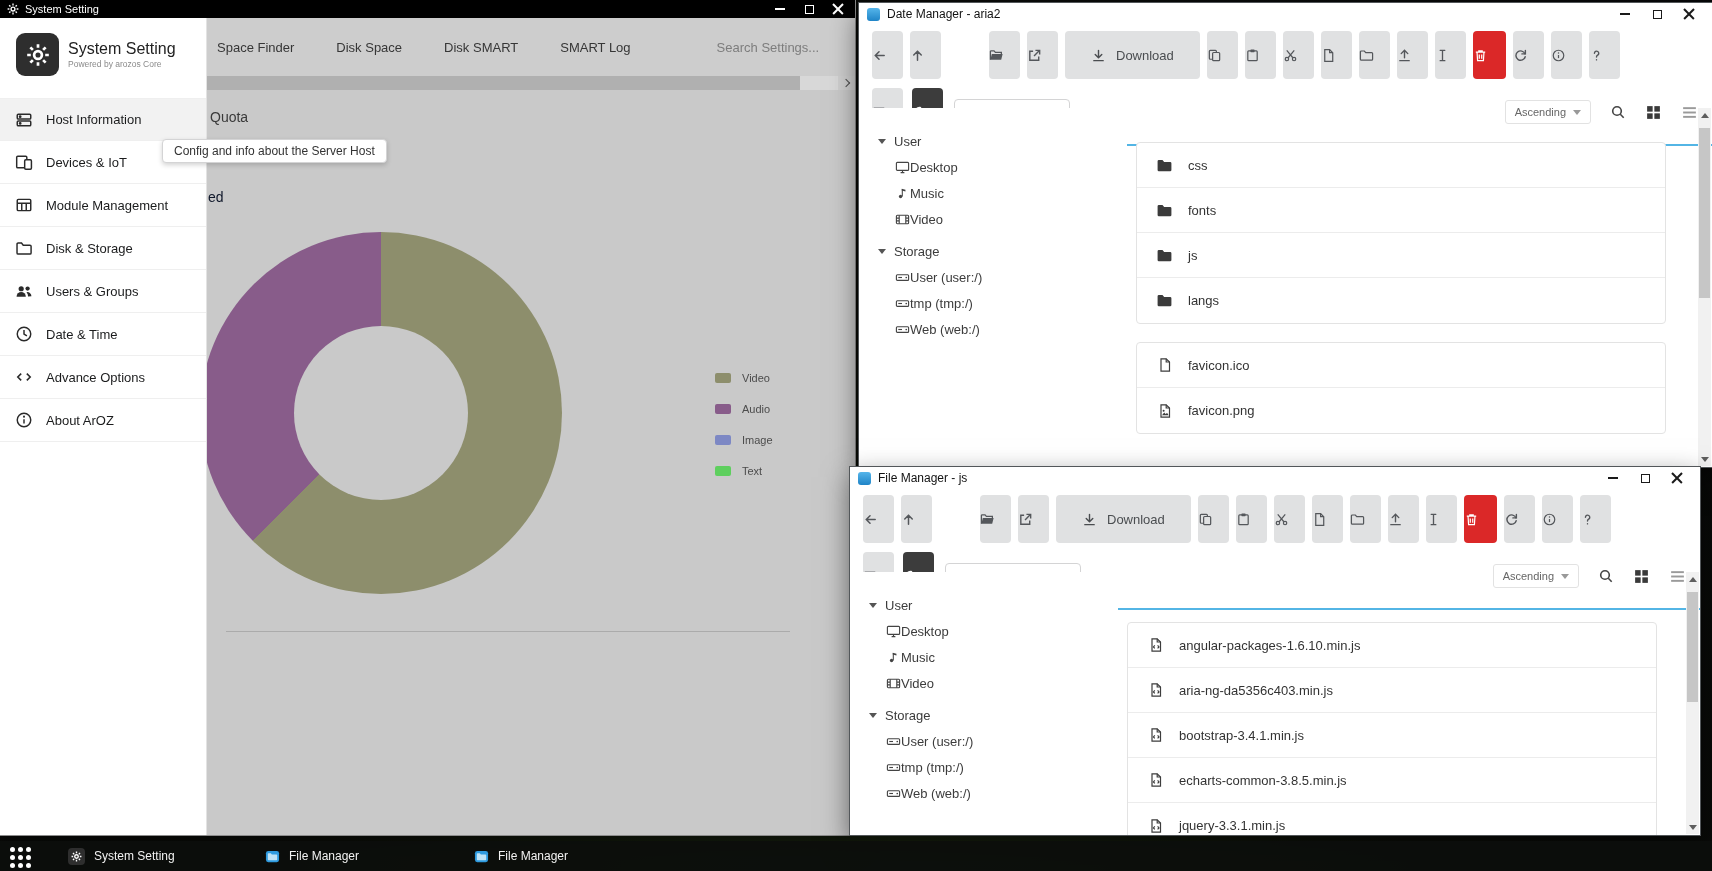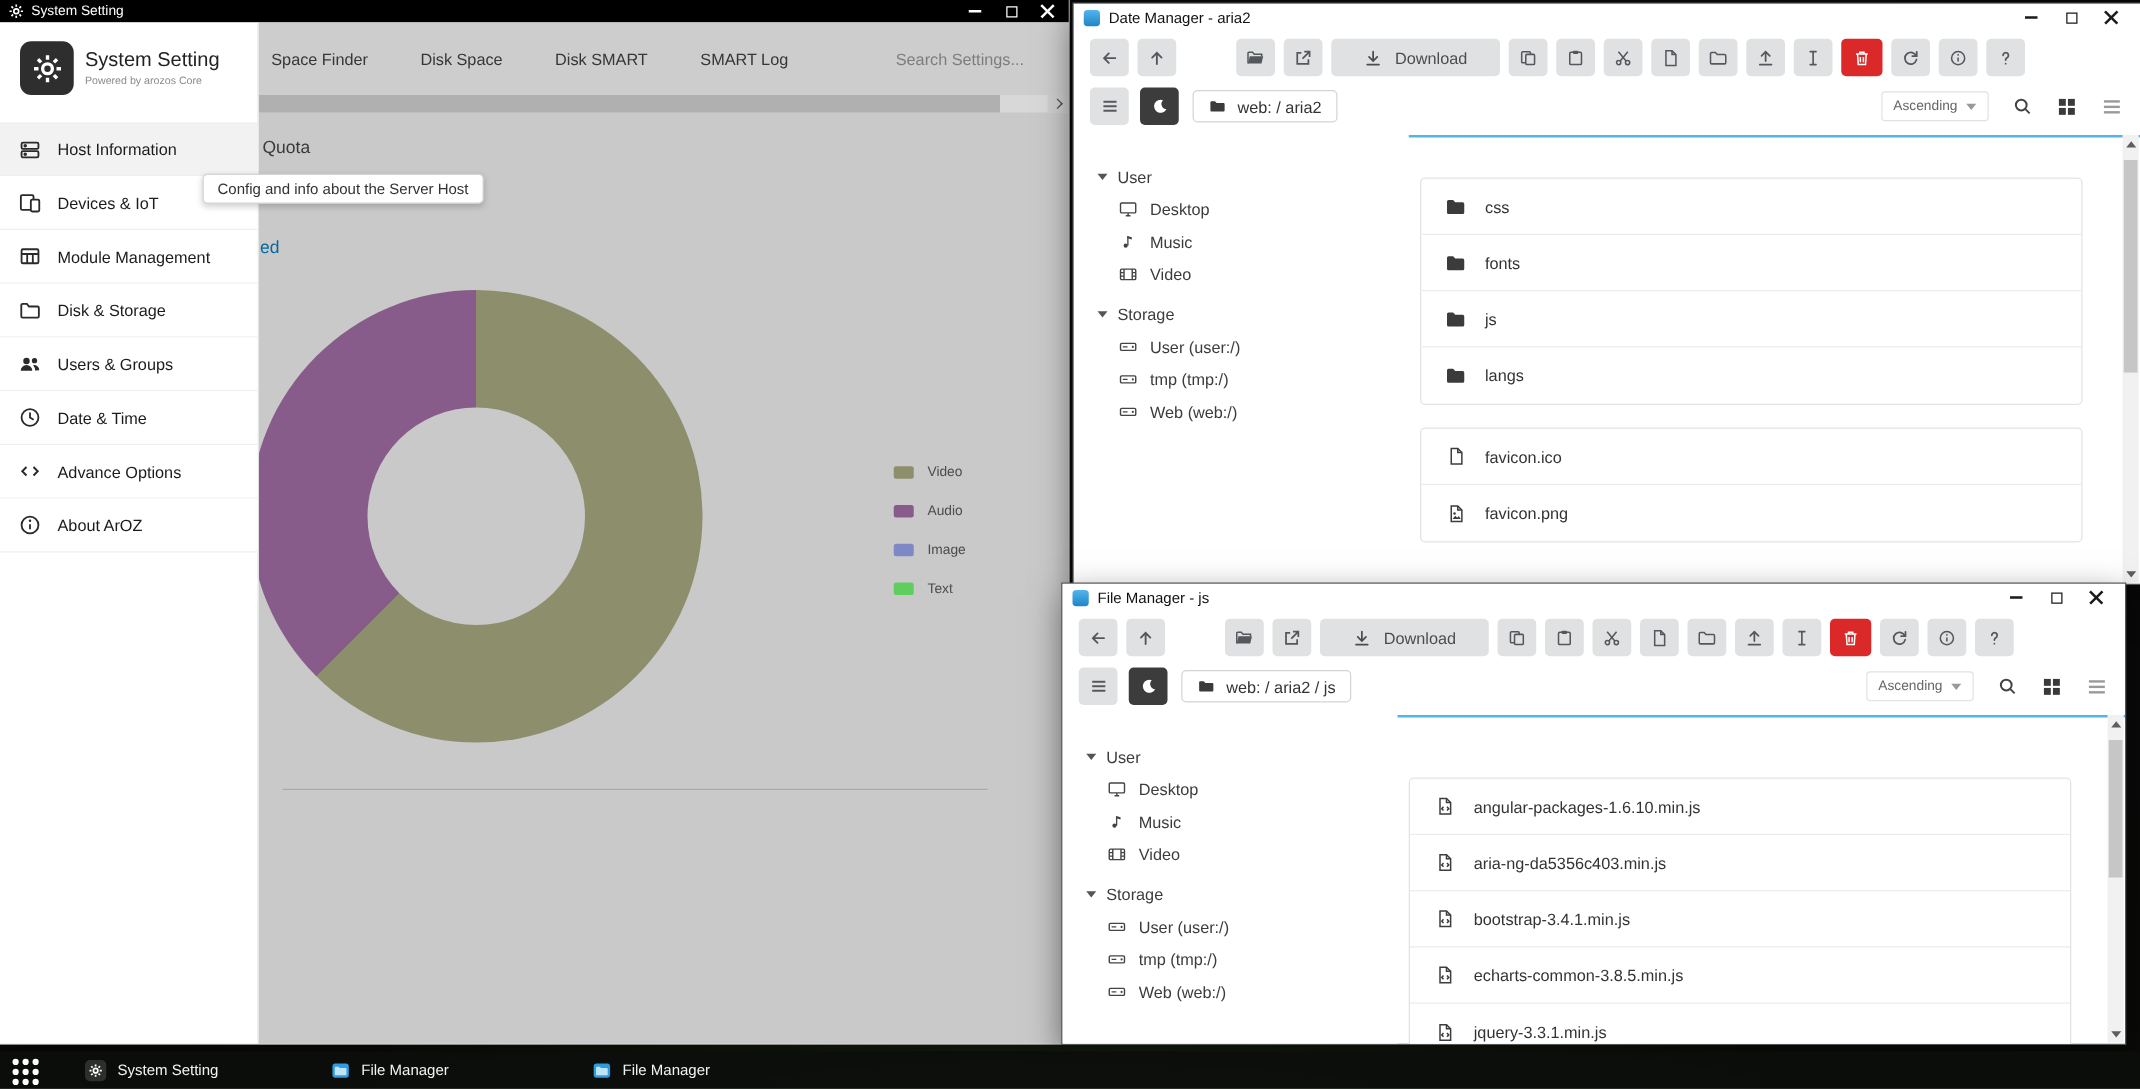--- a/index.html
+++ b/index.html
@@ -48,21 +48,21 @@
   .ss-search-input { margin-left: 44px; width: 140px; background: transparent; border: none; outline: none; font-size: 13px; color: #333; font-family: "Liberation Sans", "DejaVu Sans", sans-serif; }
   .ss-search-input::placeholder { color: #7d7d7d; }
   .ss-nav-search { margin-left: 24px; display: flex; align-items: center; }
 
   .ss-hscroll { position: absolute; left: 207px; right: 0; top: 58px; height: 14px; background: #d8d8d8; display: flex; }
   .ss-hthumb { position: absolute; left: 0; top: 0; width: 593px; height: 14px; background: #b0b0b0; }
   .ss-harrow { position: absolute; right: 0; top: 0; width: 17px; height: 14px; background: #cfcfcf; display: flex; align-items: center; justify-content: center; }
   .ss-harrow .chev-right { margin-left: -2px; }
 
   .ss-heading { position: absolute; left: 210px; top: 91px; font-size: 14px; color: #3a3a3a; }
-  .ss-partial { position: absolute; left: 208px; top: 171px; font-size: 14px; color: #0369a1; }
+  .ss-partial { position: absolute; left: 208px; top: 171px; font-size: 14px; color: #0f172a; }
   .ss-tooltip { position: absolute; left: 162px; top: 121px; z-index: 10; background: #fff; border: 1px solid #d4d4d5; border-radius: 4px; padding: 4px 11px; font-size: 12px; color: #333; white-space: nowrap; box-shadow: 0 2px 5px rgba(0,0,0,.18); }
 
   .ss-donut { position: absolute; left: 200px; top: 214px; width: 362px; height: 362px; border-radius: 50%; display: flex; align-items: center; justify-content: center; }
   .ss-donut-hole { width: 174px; height: 174px; border-radius: 50%; background: #c9c9c9; }
   .ss-divider { position: absolute; left: 226px; top: 613px; width: 564px; height: 1px; background: #ababab; }
 
   .ss-legend { position: absolute; left: 715px; top: 354px; display: flex; flex-direction: column; gap: 20px; }
   .ss-legend-item { display: flex; align-items: center; gap: 11px; height: 11px; }
   .ss-swatch { width: 16px; height: 10px; border-radius: 2px; flex: 0 0 auto; }
   .ss-legend-label { font-size: 11px; color: #4c4c4c; }
@@ -70,38 +70,38 @@
   
   .fm { box-shadow: 0 0 0 1px #53575a, 0 10px 26px rgba(0,0,0,.55); overflow: hidden; }
   #fm1 { left: 859px; top: 3px; width: 853px; height: 464px; }
   #fm2 { left: 850px; top: 467px; width: 850px; height: 368px; z-index: 5; }
 
   .fm-titlebar { height: 22px; display: flex; align-items: center; gap: 7px; padding: 0 8px; font-size: 12px; color: #111; background: #fff; }
   .fm-appicon { width: 13px; height: 13px; border-radius: 3px; background: linear-gradient(#55b5ea, #1f84c7); flex: 0 0 auto; }
   .fm-controls { margin-left: auto; display: flex; gap: 18px; align-items: center; color: #1a1a1a; padding-right: 8px; }
 
   .fm-toolbar { display: flex; align-items: center; gap: 7px; padding: 6px 10px 7px 13px; background: #fff; }
-  .btn { height: 30px; min-width: 31px; background: #e0e1e2; border-radius: 4px; display: inline-flex; align-items: center; justify-content: center; color: #54575b; }
+  .btn { height: 48px; min-width: 31px; background: #e0e1e2; border-radius: 4px; display: inline-flex; align-items: center; color: #54575b; }
   .btn svg { display: block; }
   .btn-red { background: #db2828; color: #fff; min-width: 33px; }
   .btn-dark { background: #3c3c3c; color: #fff; }
   .btn-download { padding: 0 26px; gap: 10px; font-size: 13px; color: #4a4d50; }
   .gap-group { margin-left: 41px; }
 
   .fm-row2 { display: flex; align-items: center; padding: 2px 14px 8px 13px; background: #fff; }
   .fm-crumb { height: 26px; border: 1px solid #d4d4d5; border-radius: 4px; display: flex; align-items: center; gap: 9px; padding: 0 12px; font-size: 13px; color: #333; margin-left: 11px; }
   .fm-row2-right { margin-left: auto; display: flex; align-items: center; gap: 19px; }
   .fm-sort { height: 24px; border: 1px solid #e2e2e2; border-radius: 3px; background: #fff; display: flex; align-items: center; gap: 7px; padding: 0 9px; font-size: 11px; color: #666; }
   .fm-viewicon { display: flex; align-items: center; }
 
   .fm-blue { height: 2px; background: #53b5e5; }
 
   .fm-tree { position: absolute; left: 0; top: 105px; bottom: 0; width: 268px; background: #fff; padding: 20px 0 0 19px; font-size: 13px; color: #3c3c3c; }
   .tree-root { display: flex; align-items: center; gap: 8px; height: 26px; }
-  .tree-child { display: flex; align-items: center; gap: 10px; height: 26px; margin-left: 17px; }
+  .tree-child { display: flex; align-items: center; gap: 0; height: 26px; margin-left: 17px; }
   .tree-spacer { height: 6px; }
   .tree-ico { width: 15px; height: 15px; display: flex; align-items: center; justify-content: center; }
 
   .fm-files { position: absolute; left: 277px; top: 105px; width: 530px; bottom: 0; }
   #fm1 .fm-files { padding-top: 34px; }
   #fm2 .fm-files { padding-top: 50px; }
   .file-card { border: 1px solid #e3e3e3; border-radius: 4px; background: #fff; overflow: hidden; margin-bottom: 18px; }
   .file-row { height: 45px; display: flex; align-items: center; gap: 15px; padding-left: 19px; border-bottom: 1px solid #ececec; font-size: 13px; color: #333; }
   .file-card .file-row:last-child { border-bottom: none; }
   .file-ico { width: 17px; height: 17px; display: flex; align-items: center; justify-content: center; flex: 0 0 auto; }

